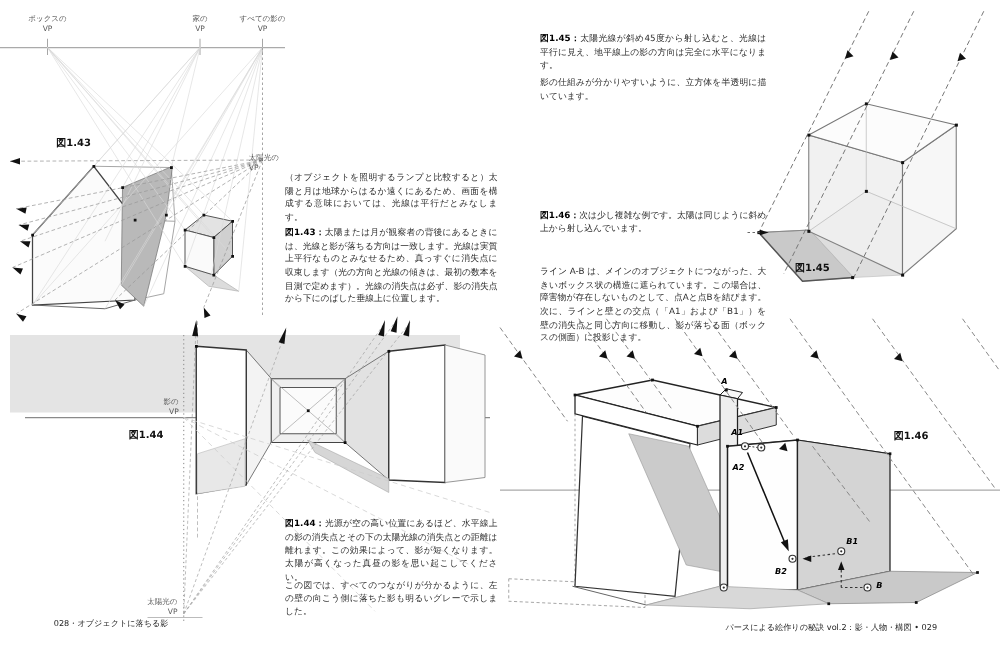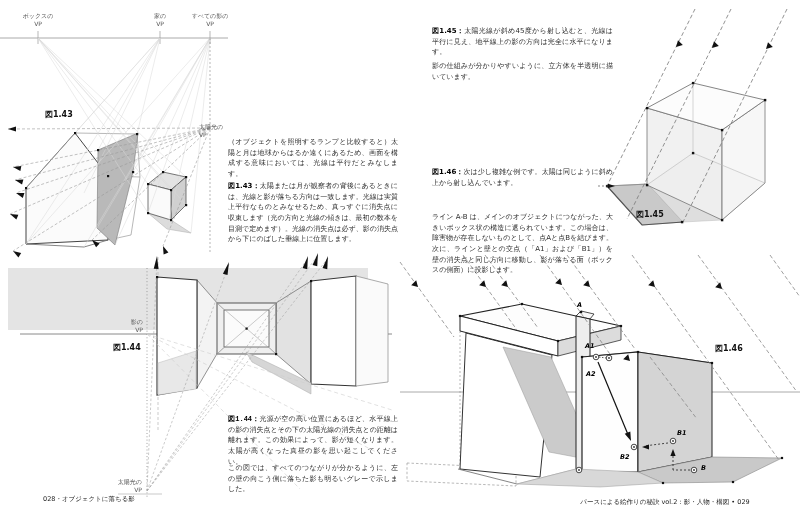--- a/index.html
+++ b/index.html
@@ -313,27 +313,27 @@
 
 <div class="abs figlab" style="left:45px;top:109px;">図1.43</div>
 
 <p class="abs cap" style="left:228px;top:137px;width:170px;">（オブジェクトを照明するランプと比較すると）太陽と月は地球からはるか遠くにあるため、画面を構成する意味においては、光線は平行だとみなします。</p>
 <p class="abs cap" style="left:228px;top:181px;width:170px;"><b>図1.43：</b><span>太陽または月が観察者の背後にあるときには、光線と影が落ちる方向は一致します。光線は実質上平行なものとみなせるため、真っすぐに消失点に収束します（光の方向と光線の傾きは、最初の数本を目測で定めます）。光線の消失点は必ず、影の消失点から下にのばした垂線上に位置します。</span></p>
 
 <div class="abs vp vpr" style="left:105px;top:318px;width:38px;">
   <div>影の</div>
   <div>VP</div>
 </div>
-<div class="abs figlab" style="left:113px;top:342px;">図1.44</div>
+<div class="abs figlab" style="left:103px;top:342px;">図1.44</div>
 <div class="abs vp vpr" style="left:102px;top:478px;width:40px;">
   <div>太陽光の</div>
   <div>VP</div>
 </div>
 
-<p class="abs cap" style="left:228px;top:414px;width:170px;font-family:Liberation Mono, monospace;"><b>図1.44：</b><span>光源が空の高い位置にあるほど、水平線上の影の消失点とその下の太陽光線の消失点との距離は離れます。この効果によって、影が短くなります。太陽が高くなった真昼の影を思い起こしてください。</span></p>
+<p class="abs cap" style="left:228px;top:414px;width:170px;"><b>図1.44：</b><span>光源が空の高い位置にあるほど、水平線上の影の消失点とその下の太陽光線の消失点との距離は離れます。この効果によって、影が短くなります。太陽が高くなった真昼の影を思い起こしてください。</span></p>
 <p class="abs cap" style="left:228px;top:463px;width:170px;">この図では、すべてのつながりが分かるように、左の壁の向こう側に落ちた影も明るいグレーで示しました。</p>
 
 <div class="abs footer" style="left:18px;top:495px;padding-left:25px;">028・オブジェクトに落ちる影</div>
 
 <p class="abs cap" style="left:432px;top:26px;width:181px;"><b>図1.45：</b><span>太陽光線が斜め45度から射し込むと、光線は平行に見え、地平線上の影の方向は完全に水平になります。</span></p>
 <p class="abs cap" style="left:432px;top:61px;width:181px;">影の仕組みが分かりやすいように、立方体を半透明に描いています。</p>
 
 <div class="abs figlab" style="left:636px;top:209px;">図1.45</div>
 
 <p class="abs cap" style="left:432px;top:167px;width:181px;"><b>図1.46：</b><span>次は少し複雑な例です。太陽は同じように斜め上から射し込んでいます。</span></p>

